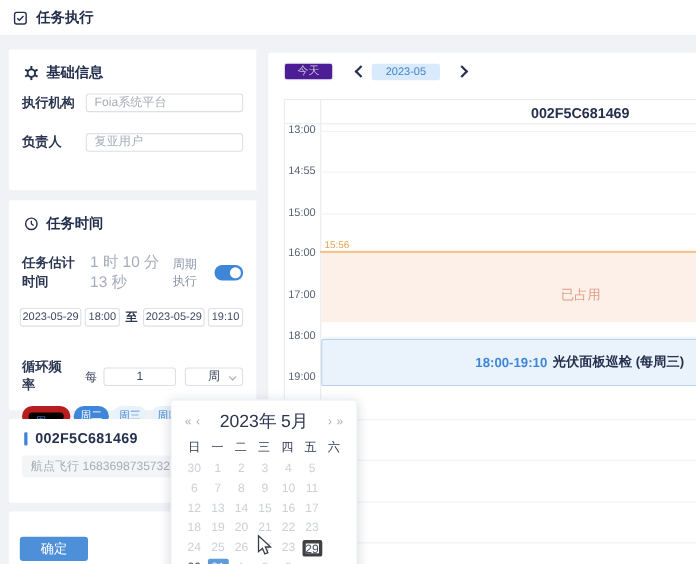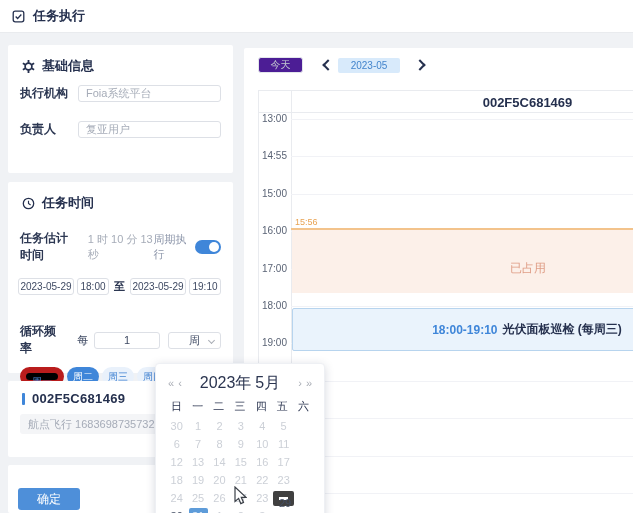--- a/index.html
+++ b/index.html
@@ -19,21 +19,21 @@
   .sec-head{display:flex;align-items:center;gap:7px;padding:12px 14px 0}
   .sec-title{font-size:13px;font-weight:bold;color:#25304e}
   .frow{display:flex;align-items:center;margin:10px 12px 0}
   .frow:nth-of-type(2){margin-top:19px}
   .flabel{width:58px;flex:none;font-size:12px;font-weight:bold;color:#2c3752}
   .ibox{flex:1;height:17px;line-height:15px;border:1px solid #dde0e6;border-radius:3px;
         padding:0 7px;font-size:11px;color:#a6acb8;overflow:hidden;white-space:nowrap;background:#fff}
   
   .est-row{display:flex;align-items:center;padding:0 12px;margin-top:18px}
   .lbl{font-size:12px;font-weight:bold;color:#2c3752}
-  .est-val{margin-left:8px;font-size:11px;color:#a6acb8}
+  .est-val{margin-left:8px;font-size:14px;color:#a6acb8}
   .rep-lbl{margin-left:auto;font-size:11px;color:#8d96aa;margin-right:5px}
   .toggle{width:26px;height:14px;border-radius:7px;background:#3f86d9;position:relative;flex:none;cursor:pointer}
   .toggle .knob{position:absolute;right:2px;top:2px;width:10px;height:10px;border-radius:50%;background:#fff}
   .dates-row{display:flex;align-items:center;gap:3px;padding:0 10px;margin-top:14px}
   .dbox{flex:none;height:17px;line-height:15px;text-align:center;border:1px solid #dde0e6;
         border-radius:3px;font-size:10px;color:#3f4a63;background:#fff}
   .w56{width:56px}.w32{width:32px}
   .to{font-size:11px;font-weight:bold;color:#2c3752;margin:0 2px}
   .freq-row{display:flex;align-items:center;padding:0 12px;margin-top:28px}
   .every{margin-left:12px;font-size:11px;color:#3f4a63}
@@ -93,21 +93,21 @@
   .dp-nav{color:#a9adb5;cursor:pointer;padding:0 2px;font-size:11px}
   .dp-title{flex:1;text-align:center;font-size:16px;color:#2b3550;display:flex;justify-content:center;gap:4px}
   .dp-title span{cursor:pointer}
   .dp-week{display:flex;height:21px;align-items:center}
   .dp-week span{width:21.4px;text-align:center;font-size:11px;color:#2b3550}
   .dp-days{display:flex;flex-wrap:wrap}
   .dp-cell{width:21.4px;height:18px;display:flex;align-items:center;justify-content:center;font-size:11px}
   .dp-cell .num{min-width:17px;height:15px;line-height:15px;text-align:center;border-radius:2px}
   .dp-cell.disabled .num{color:#ccd0d7}
   .dp-cell.normal .num{color:#424d63}
-  .dp-cell.today .num{color:#424d63;border:6px solid #404040;line-height:13px}
+  .dp-cell.today .num{color:#424d63;border:3px solid #404040;line-height:13px}
   .dp-cell.hover .num{background:#5e9cd9;color:#e7f0fa;min-width:19px;height:17px;line-height:17px}
   .cursor-icon{position:absolute;left:76px;top:122px;z-index:31}
 </style>
 </head>
 <body>
 
 <div class="topbar">
   <span style="display:flex">
     <svg width="13" height="13" viewBox="0 0 16 16">
         <rect x="1.5" y="1.5" width="13" height="13" rx="2.5" fill="none" stroke="#25304e" stroke-width="1.6"></rect>

